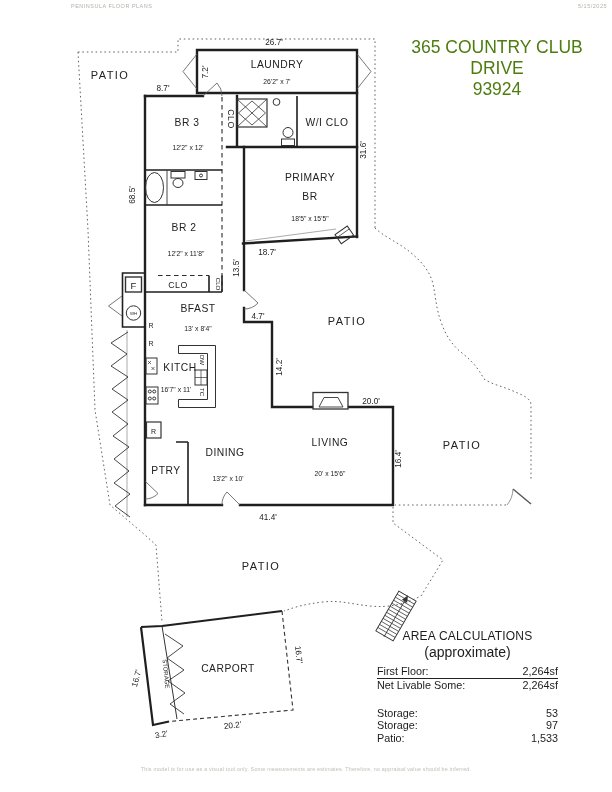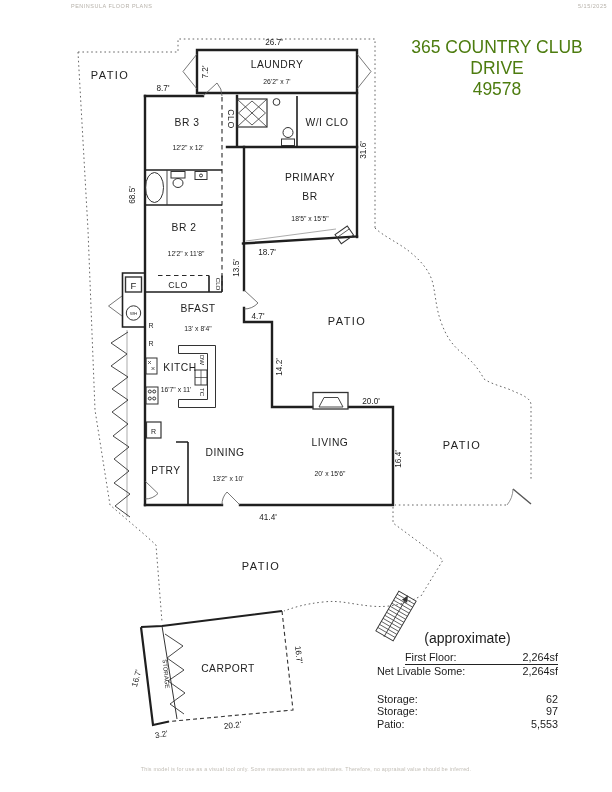--- a/index.html
+++ b/index.html
@@ -19,36 +19,36 @@
   .hdr{position:absolute;top:3px;font-size:5.5px;letter-spacing:.5px;color:#b6b1a9;}
   #brand{left:71px;}
   #print-date{right:5px;}
   #title-block{position:absolute;left:384px;top:37px;width:226px;text-align:center;
                font-size:17.5px;line-height:21px;color:#4d7c0f;font-weight:400;}
   #area-calc{position:absolute;left:377px;top:629px;width:181px;color:#1c1c1c;}
   #area-calc .ac-title{text-align:center;font-size:12px;letter-spacing:.2px;}
   #area-calc .ac-sub{text-align:center;font-size:14px;margin-top:1px;}
   .ac-table{margin-top:5px;}
   .ac-row{display:flex;justify-content:space-between;font-size:10.8px;line-height:12.8px;}
-  .ac-row.ruled{border-bottom:1.2px solid #222;margin-left:28px;}
+  .ac-row.ruled{border-bottom:1.2px solid #222;}
   .ac-gap{height:15px;}
   #footer{position:absolute;left:137px;top:766px;width:338px;text-align:center;
           font-size:5.4px;color:#c2beb6;letter-spacing:.2px;}
 </style>
 </head>
 <body>
 
 <div id="page">
 
   <div id="brand" class="hdr">PENINSULA FLOOR PLANS</div>
   <div id="print-date" class="hdr">5/15/2025</div>
 
   <div id="title-block">
     <div>365 COUNTRY CLUB DRIVE</div>
-    <div>49578</div>
+    <div>93924</div>
   </div>
 
   <svg id="plan-svg" width="612" height="792" viewBox="0 0 612 792">
 
     <g stroke="#666" fill="none" stroke-width="1" stroke-dasharray="1.6,2.8">
       <path d="M78,52 H178 V39 H375 V228"></path>
       <path d="M375,228 C383,236 399,243 410,252 C421,261 430,271 433,284 C436,298 436,308 441,322 C446,336 452,345 462,353 C472,361 478,368 484,379 C493,385 505,387 513,391 C522,395 531,398 531,405 L531,480"></path>
       <path d="M506,505 L395,505"></path>
       <path d="M78,52 L88,230 L95,410 L110,505 L145,535 L156,545 L162,622"></path>
       <path d="M393,507 L393,523 L443,560 L421,596 C405,604 390,608 370,606 C350,604 340,600 323,602 C305,604 295,607 284,611"></path>
@@ -204,40 +204,41 @@
       <text class="t-dim" transform="rotate(-90 401 459)" x="401" y="459">16.4'</text>
       <text class="t-dim" x="268" y="520">41.4'</text>
       <text class="t-dim" transform="rotate(-75 139 679)" x="139" y="679">16.7'</text>
       <text class="t-dim" transform="rotate(83 296 655)" x="296" y="655">16.7'</text>
       <text class="t-dim" transform="rotate(-7 233 728)" x="233" y="728">20.2'</text>
       <text class="t-dim" transform="rotate(-10 162 737)" x="162" y="737">3.2'</text>
     </g>
   </svg>
 
   <div id="area-calc">
+    <div class="ac-title">AREA CALCULATIONS</div>
     <div class="ac-sub">(approximate)</div>
     <div class="ac-table">
       <div class="ac-row ruled">
         <span>First  Floor:</span>
         <span>2,264sf</span>
       </div>
       <div class="ac-row">
         <span>Net Livable Some:</span>
         <span>2,264sf</span>
       </div>
       <div class="ac-gap"></div>
       <div class="ac-row">
         <span>Storage:</span>
-        <span>62</span>
+        <span>53</span>
       </div>
       <div class="ac-row">
         <span>Storage:</span>
         <span>97</span>
       </div>
       <div class="ac-row">
         <span>Patio:</span>
-        <span>5,553</span>
+        <span>1,533</span>
       </div>
     </div>
   </div>
 
   <div id="footer">This model is for use as a visual tool only.  Some measurements are estimates.  Therefore, no appraisal value should be inferred.</div>
 </div>
 
 </body></html>

